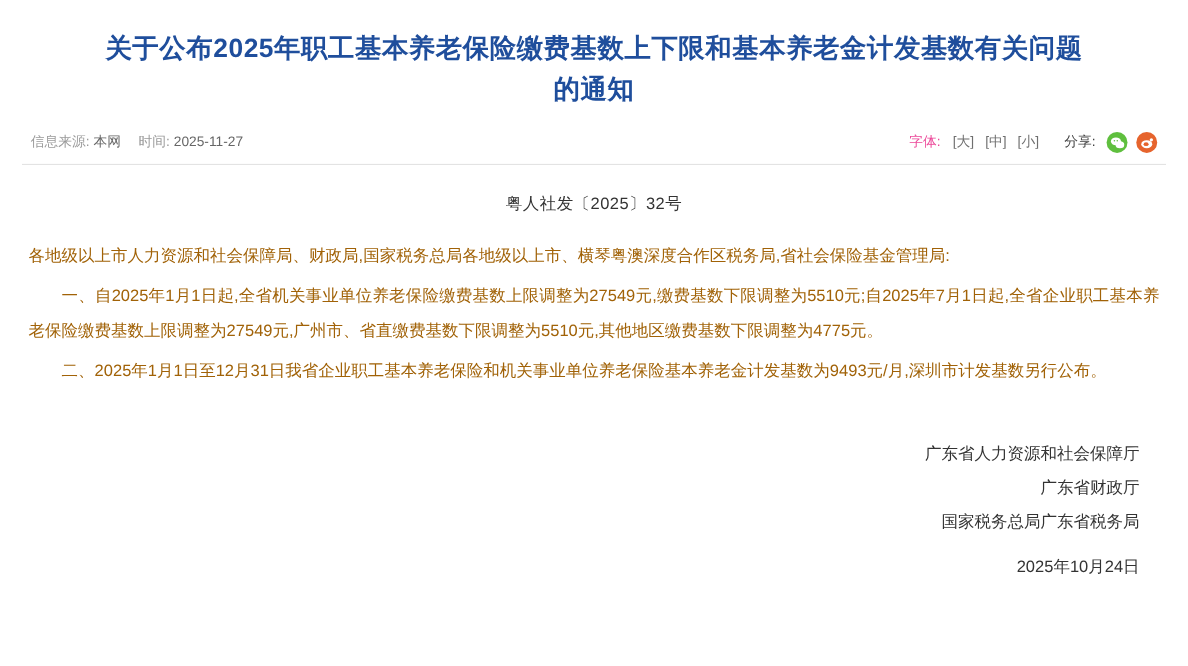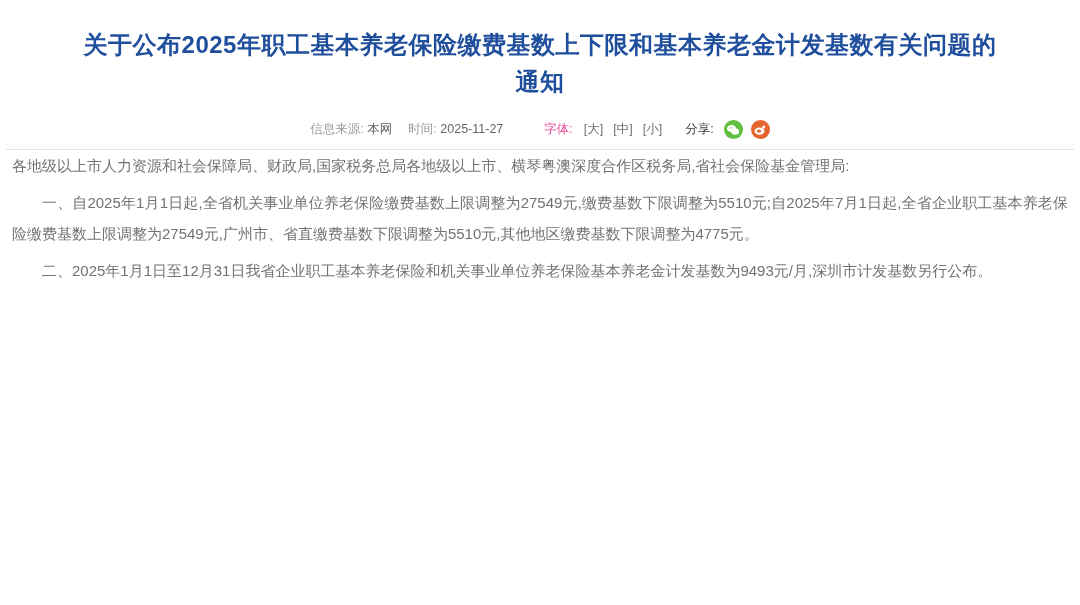--- a/index.html
+++ b/index.html
@@ -12,36 +12,36 @@
     background: #ffffff;
     font-family: "Liberation Sans", sans-serif;
     color: #333333;
     overflow: hidden;
   }
   .page {
     position: relative;
     width: 1080px;
     height: 484px;
     box-sizing: border-box;
-    padding: 0 6px;
+    padding: 0 20px;
   }
   .title {
     margin: 0;
     padding: 26px 70px 6px 70px;
     text-align: center;
     font-size: 24px;
     line-height: 37px;
     font-weight: bold;
     color: #1f4e9c;
     letter-spacing: 0.5px;
   }
   .meta-bar {
     display: flex;
     align-items: center;
-    justify-content: center;
+    justify-content: space-between;
     padding: 14px 8px 10px 8px;
     border-bottom: 1px solid #e3e3e3;
     font-size: 12.5px;
     color: #8a8a8a;
     gap: 41px;
   }
   .meta-left {
     display: flex;
     align-items: center;
     gap: 16px;
@@ -102,21 +102,21 @@
   .doc-number {
     text-align: center;
     font-size: 15px;
     color: #333;
     margin: 26px 0 22px 0;
     letter-spacing: 0.4px;
   }
   .body-p {
     font-size: 15px;
     line-height: 31px;
-    color: #737373;
+    color: #a16207;
     margin: 0 0 6px 0;
     text-align: justify;
   }
   .body-p.indent {
     text-indent: 2em;
   }
   .signature {
     margin-top: 44px;
     text-align: right;
     padding-right: 18px;
@@ -167,20 +167,27 @@
         <svg width="13" height="11" viewBox="0 0 13 11" aria-hidden="true">
           <ellipse cx="6" cy="6.6" rx="5" ry="3.7" fill="#ffffff"></ellipse>
           <ellipse cx="5.4" cy="6.6" rx="2.3" ry="1.7" fill="#e6642d"></ellipse>
           <circle cx="10.2" cy="2.6" r="1.5" fill="#ffffff"></circle>
         </svg>
       </span>
     </div>
   </div>
 
   <div class="content">
+    <div class="doc-number">粤人社发〔2025〕32号</div>
 
     <p class="body-p">各地级以上市人力资源和社会保障局、财政局,国家税务总局各地级以上市、横琴粤澳深度合作区税务局,省社会保险基金管理局:</p>
     <p class="body-p indent">一、自2025年1月1日起,全省机关事业单位养老保险缴费基数上限调整为27549元,缴费基数下限调整为5510元;自2025年7月1日起,全省企业职工基本养老保险缴费基数上限调整为27549元,广州市、省直缴费基数下限调整为5510元,其他地区缴费基数下限调整为4775元。</p>
     <p class="body-p indent">二、2025年1月1日至12月31日我省企业职工基本养老保险和机关事业单位养老保险基本养老金计发基数为9493元/月,深圳市计发基数另行公布。</p>
 
+    <div class="signature">
+      <div>广东省人力资源和社会保障厅</div>
+      <div>广东省财政厅</div>
+      <div>国家税务总局广东省税务局</div>
+      <div class="sig-date">2025年10月24日</div>
+    </div>
   </div>
 
 </div>
 
 </body></html>

